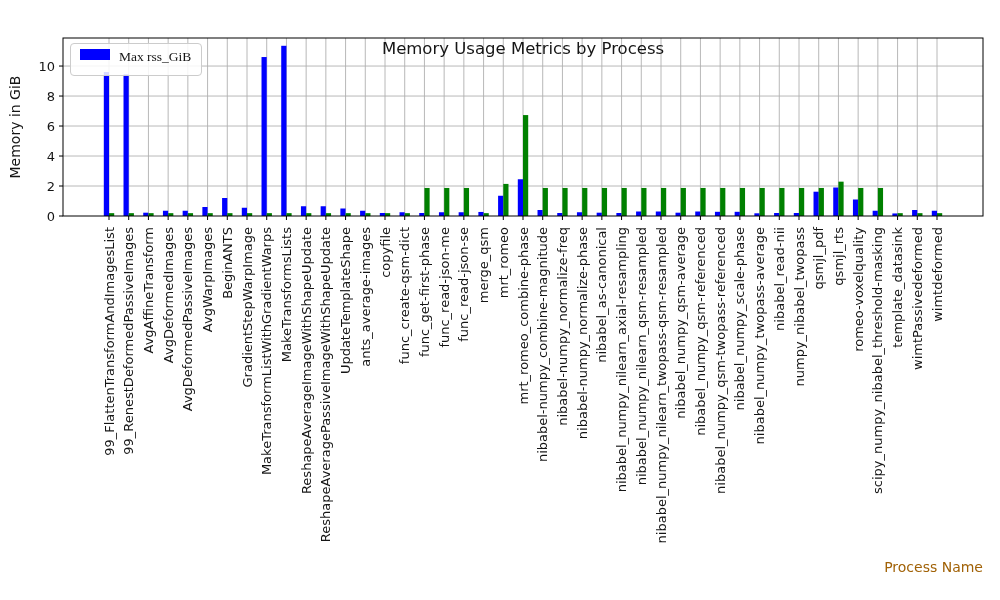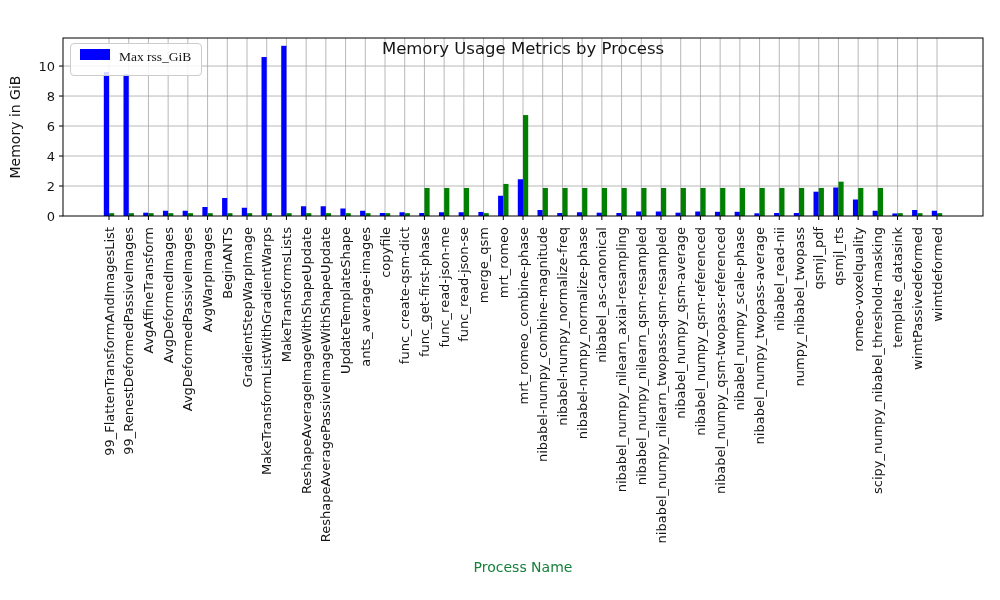--- a/index.html
+++ b/index.html
@@ -10,22 +10,22 @@
   .figure svg { position:absolute; left:0; top:0; }
   .chart-title {
     position:absolute; left:63px; top:7px; width:920px;
     text-align:center; font-size:16.5px; color:#151515;margin-top:32px;
   }
   .y-label {
     position:absolute; left:15px; top:127px; transform:translate(-50%,-50%) rotate(-90deg);
     font-size:14px; white-space:nowrap; color:#151515;
   }
   .x-label {
-    position:absolute; left:63px; top:559px; width:920px; text-align:center;
-    font-size:14px; color:#15803d;
+    position:absolute; left:63px; top:559px; width:920px; text-align:right;
+    font-size:14px; color:#a16207;
   }
   .legend {
     position:absolute; left:70px; top:43px;
     background:rgba(255,255,255,0.85); border:1px solid #cccccc; border-radius:4px;
     padding:5px 10px 5px 9px;
   }
   .legend-row { display:flex; height:21px;font-family:Liberation Serif, serif; }
   .legend-swatch { width:30px; height:11px; margin-right:9px; flex:0 0 auto; }
   .legend-label { font-size:13.5px; white-space:nowrap; color:#151515; }
 </style>

